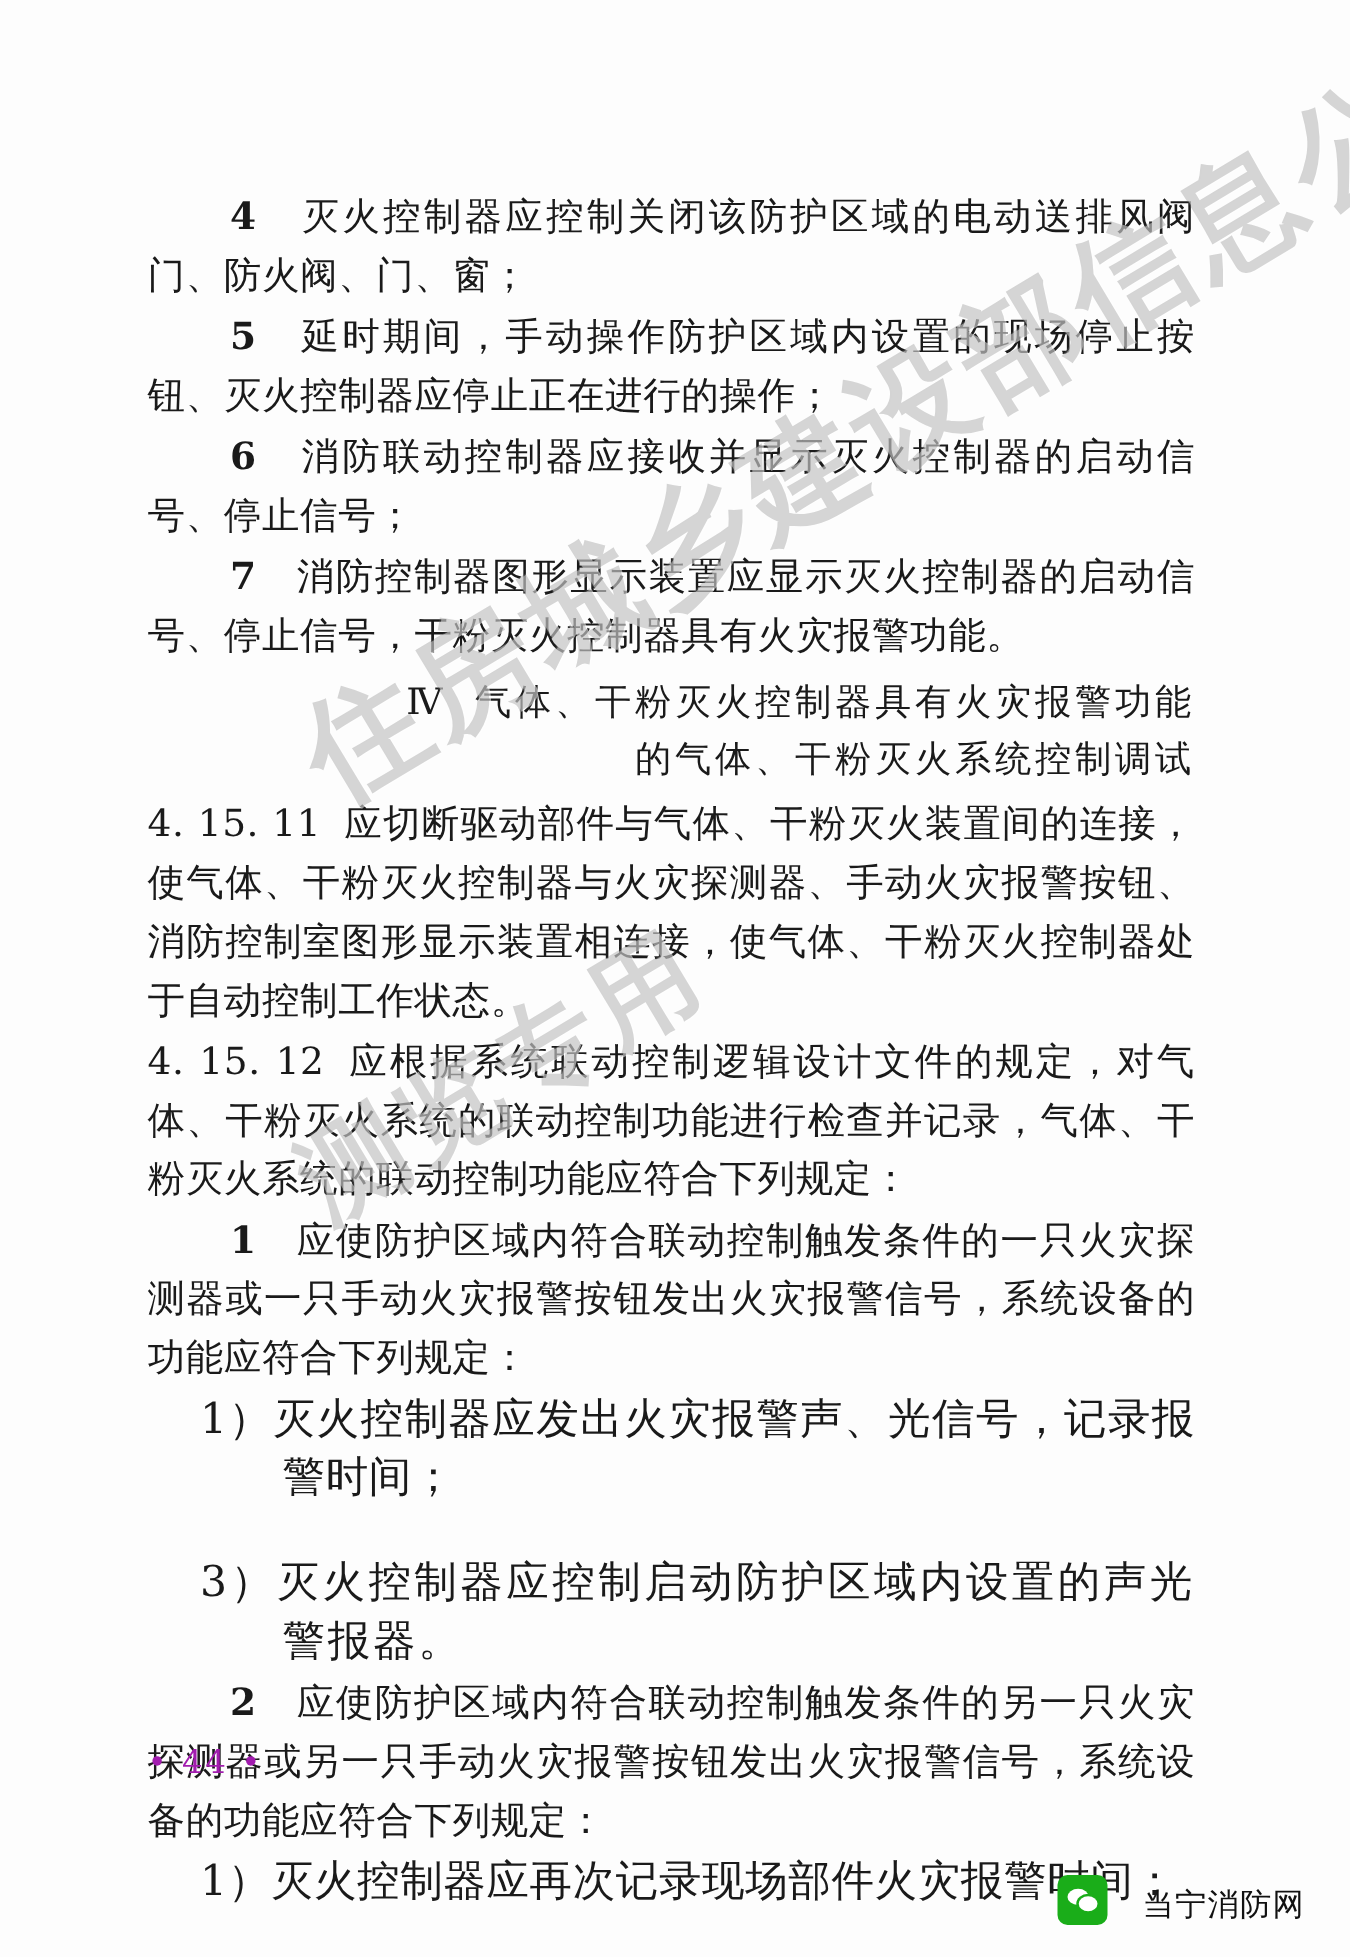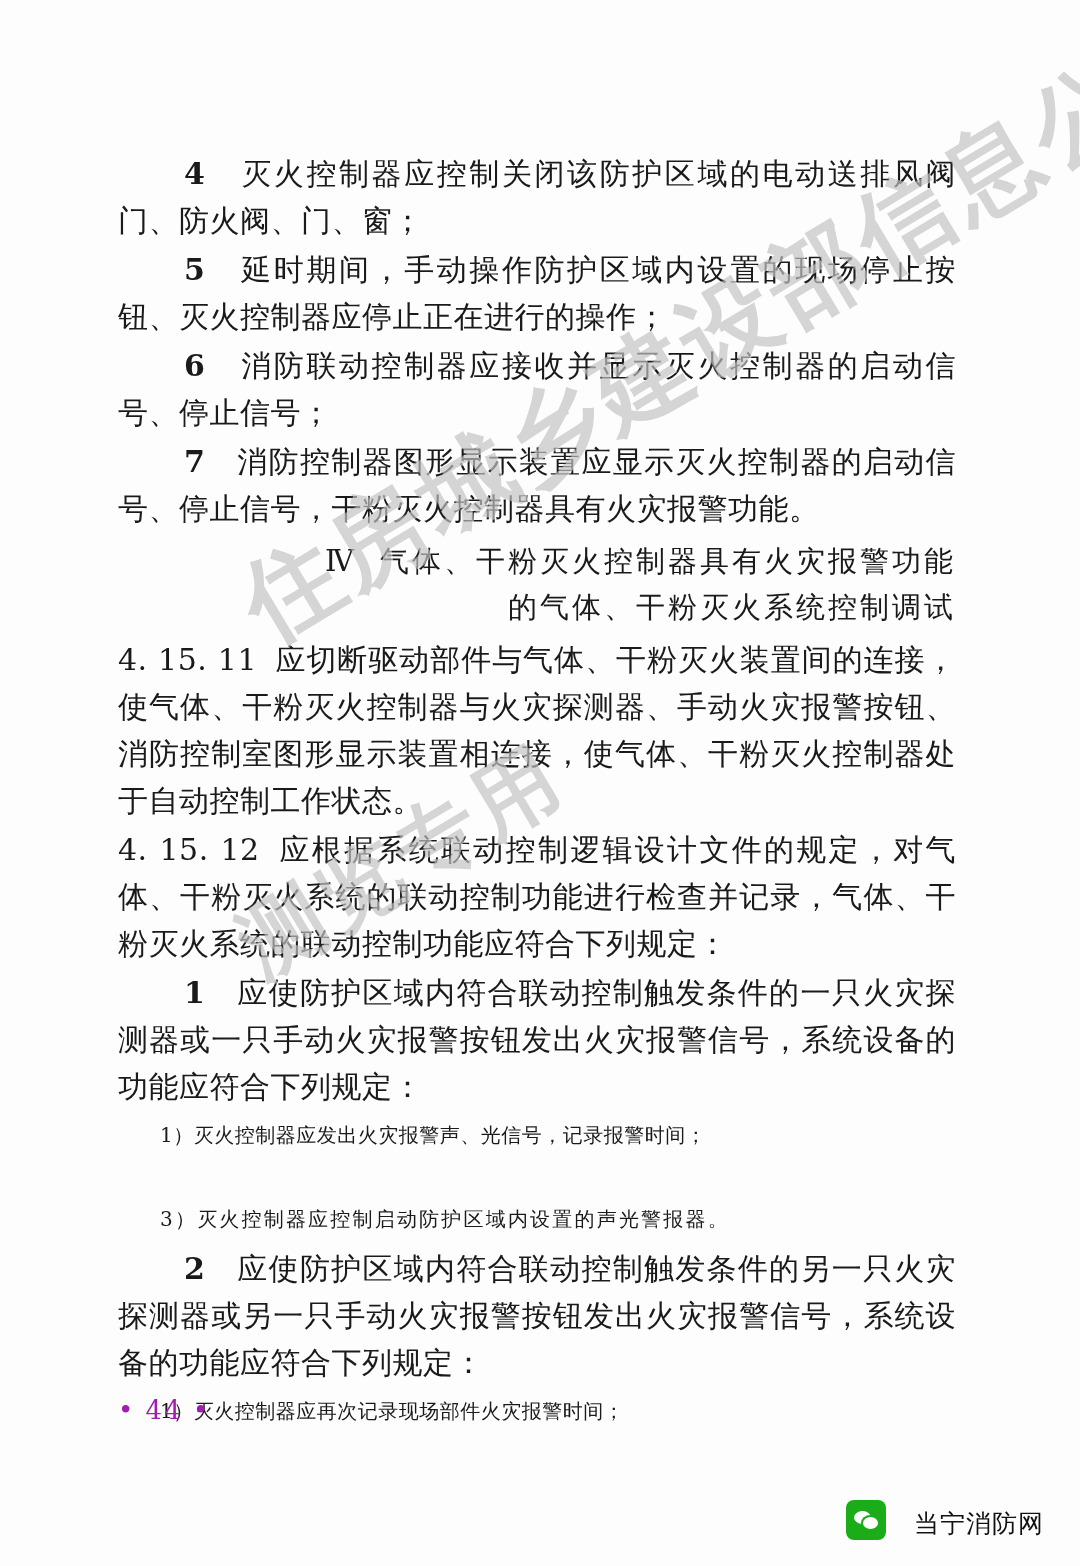--- a/index.html
+++ b/index.html
@@ -71,21 +71,21 @@
   .sec-head .roman {
     margin-right: 26px;
     letter-spacing: 0;
   }
   .sec-head.second {
     margin: 0 0 6px 0;
   }
 
   
   .sub {
-    font-size: 20px;
+    font-size: 34px;
     line-height: 47px;
     text-align: justify;
     text-justify: inter-ideograph;
     margin: 0 0 2px 0;
     padding-left: 108px;
     text-indent: -66px;
     letter-spacing: 0.5px;
   }
   .sub.just-wide {
     letter-spacing: 2.2px;

